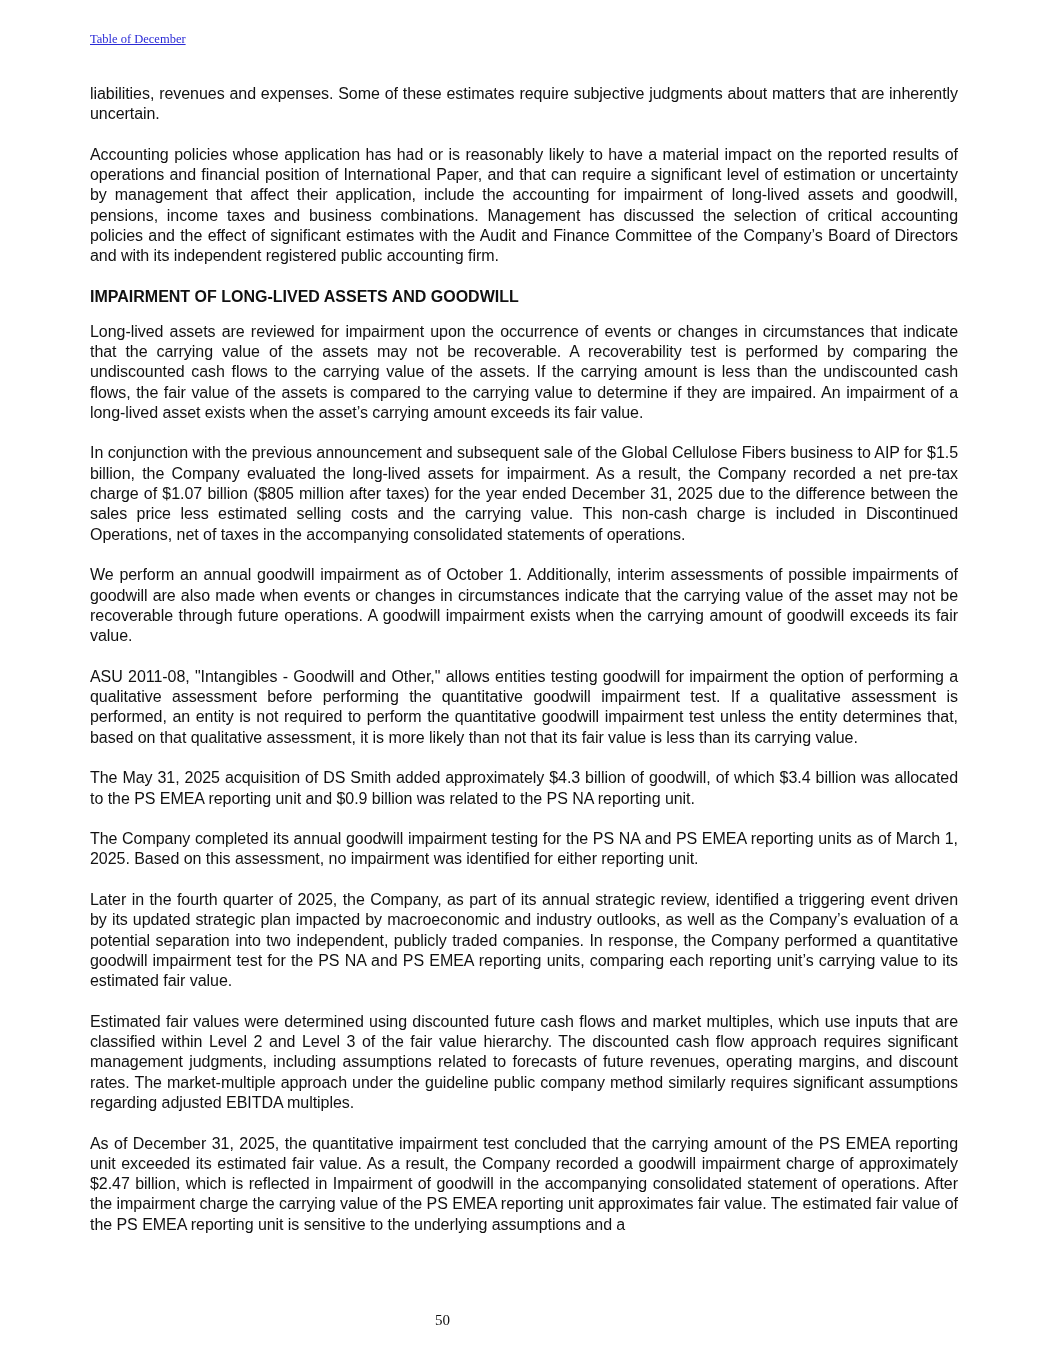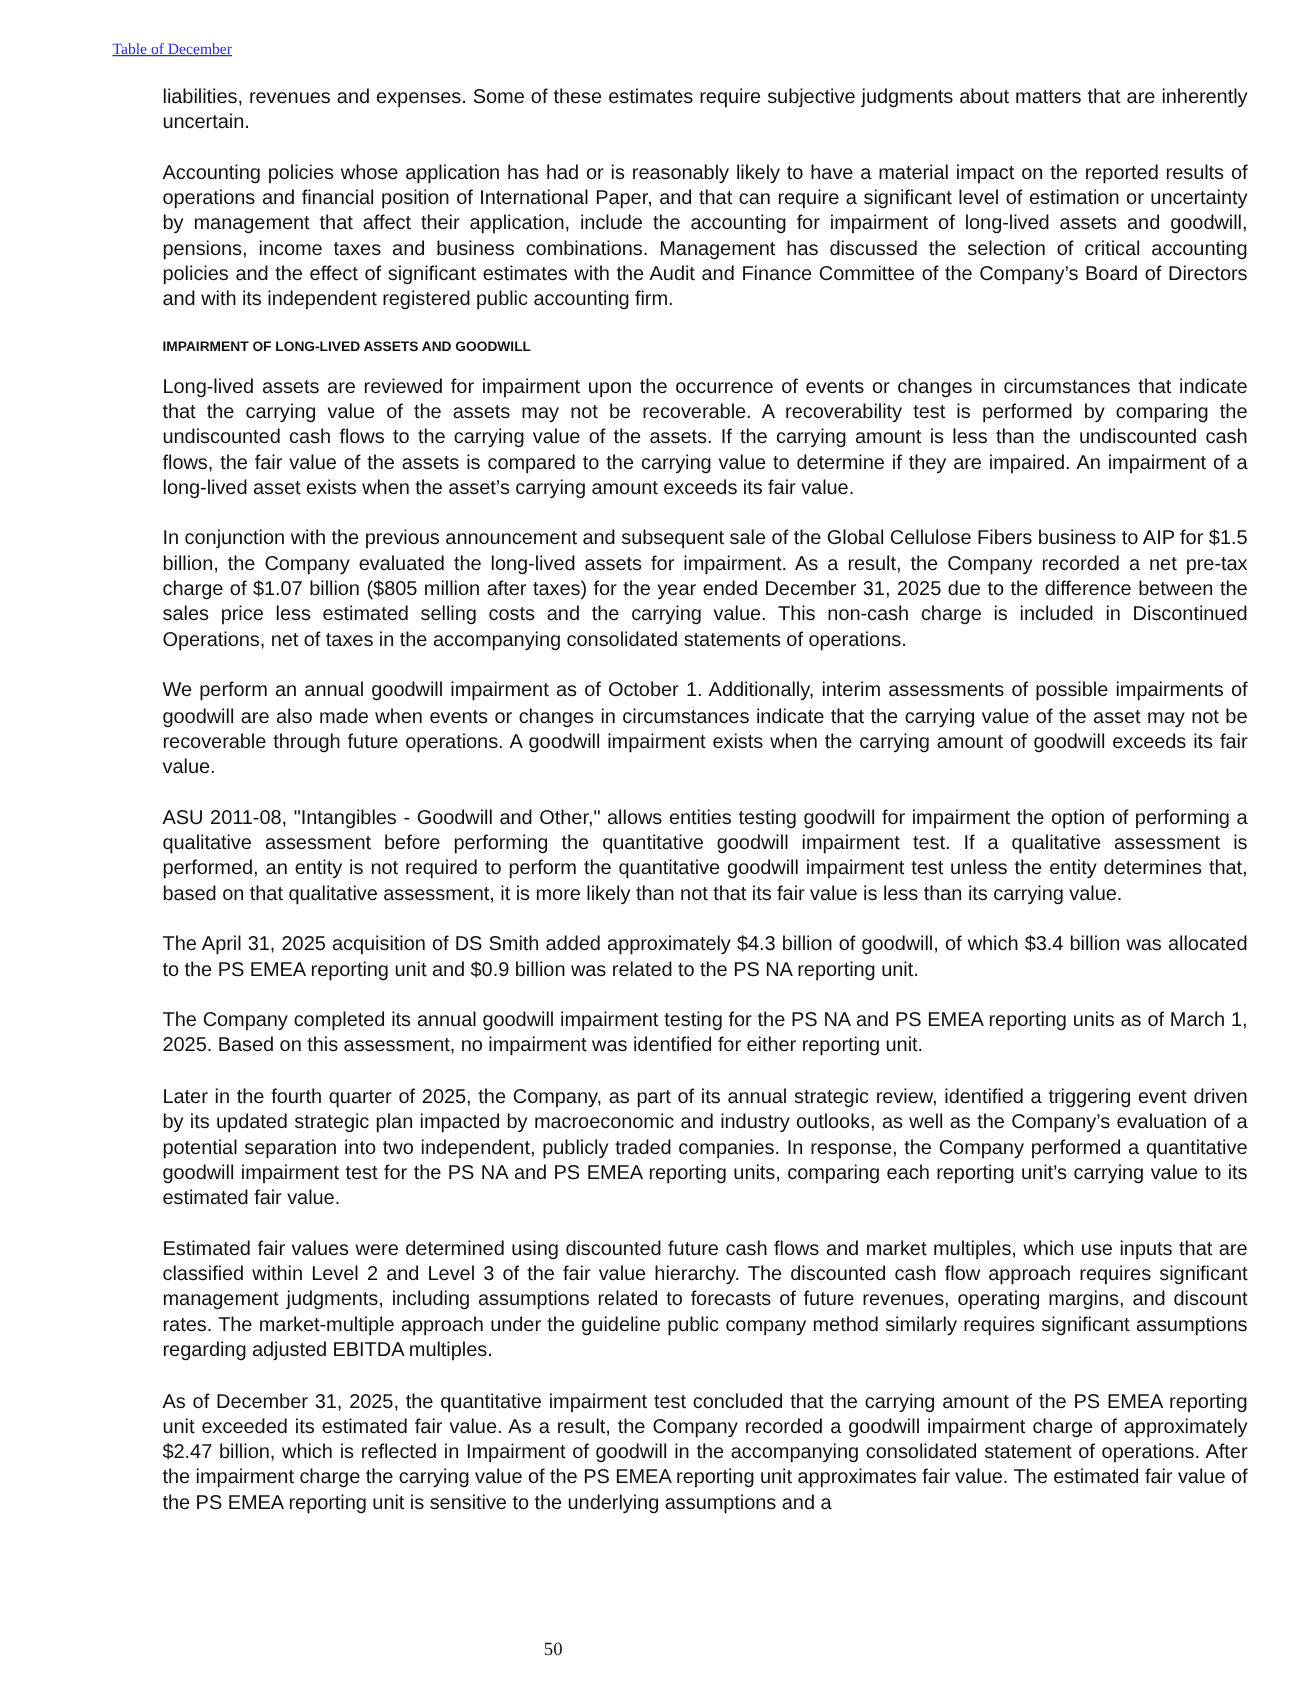--- a/index.html
+++ b/index.html
@@ -2,32 +2,32 @@
 <html><head>
 <meta charset="utf-8">
 <style>
   html, body { margin: 0; padding: 0; background: #ffffff; }
   body { width: 1048px; height: 1365px; position: relative; overflow: hidden; }
   .toc-link {
     position: absolute; left: 90px; top: 32px;
     font-family: "Liberation Serif", serif; font-size: 12.5px;
     color: #2a2ad6; text-decoration: underline; cursor: pointer;
   }
-  .content { position: absolute; left: 90px; top: 68px; width: 868px; margin-left: 40px; }
+  .content { position: absolute; left: 90px; top: 84px; width: 868px; }
   p.body {
     margin: 0 0 20.3px 0;
     font-family: "Liberation Sans", sans-serif;
     font-size: 16px; line-height: 20.3px;
     color: #111111; text-align: justify;
     letter-spacing: -0.05px;
   }
   h3.section {
     margin: 21px 0 16px 0;
     font-family: "Liberation Sans", sans-serif;
-    font-size: 11px; font-weight: bold; color: #111111;
+    font-size: 16px; font-weight: bold; color: #111111;
     letter-spacing: 0;
   }
   .page-number {
     position: absolute; left: 0; width: 885px; top: 1312px;
     text-align: center;
     font-family: "Liberation Serif", serif; font-size: 15px; color: #111111;
   }
 </style>
 </head>
 <body>
@@ -37,20 +37,20 @@
 <div class="content">
   <p class="body">liabilities, revenues and expenses. Some of these estimates require subjective judgments about matters that are inherently uncertain.</p>
   <p class="body">Accounting policies whose application has had or is reasonably likely to have a material impact on the reported results of operations and financial position of International Paper, and that can require a significant level of estimation or uncertainty by management that affect their application, include the accounting for impairment of long-lived assets and goodwill, pensions, income taxes and business combinations. Management has discussed the selection of critical accounting policies and the effect of significant estimates with the Audit and Finance Committee of the Company’s Board of Directors and with its independent registered public accounting firm.</p>
 
   <h3 class="section">IMPAIRMENT OF LONG-LIVED ASSETS AND GOODWILL</h3>
 
   <p class="body">Long-lived assets are reviewed for impairment upon the occurrence of events or changes in circumstances that indicate that the carrying value of the assets may not be recoverable. A recoverability test is performed by comparing the undiscounted cash flows to the carrying value of the assets. If the carrying amount is less than the undiscounted cash flows, the fair value of the assets is compared to the carrying value to determine if they are impaired. An impairment of a long-lived asset exists when the asset’s carrying amount exceeds its fair value.</p>
   <p class="body">In conjunction with the previous announcement and subsequent sale of the Global Cellulose Fibers business to AIP for $1.5 billion, the Company evaluated the long-lived assets for impairment. As a result, the Company recorded a net pre-tax charge of $1.07 billion ($805 million after taxes) for the year ended December 31, 2025 due to the difference between the sales price less estimated selling costs and the carrying value. This non-cash charge is included in Discontinued Operations, net of taxes in the accompanying consolidated statements of operations.</p>
   <p class="body">We perform an annual goodwill impairment as of October 1. Additionally, interim assessments of possible impairments of goodwill are also made when events or changes in circumstances indicate that the carrying value of the asset may not be recoverable through future operations. A goodwill impairment exists when the carrying amount of goodwill exceeds its fair value.</p>
   <p class="body">ASU 2011-08, "Intangibles - Goodwill and Other," allows entities testing goodwill for impairment the option of performing a qualitative assessment before performing the quantitative goodwill impairment test. If a qualitative assessment is performed, an entity is not required to perform the quantitative goodwill impairment test unless the entity determines that, based on that qualitative assessment, it is more likely than not that its fair value is less than its carrying value.</p>
-  <p class="body">The April 31, 2025 acquisition of DS Smith added approximately $4.3 billion of goodwill, of which $3.4 billion was allocated to the PS EMEA reporting unit and $0.9 billion was related to the PS NA reporting unit.</p>
+  <p class="body">The May 31, 2025 acquisition of DS Smith added approximately $4.3 billion of goodwill, of which $3.4 billion was allocated to the PS EMEA reporting unit and $0.9 billion was related to the PS NA reporting unit.</p>
   <p class="body">The Company completed its annual goodwill impairment testing for the PS NA and PS EMEA reporting units as of March 1, 2025. Based on this assessment, no impairment was identified for either reporting unit.</p>
   <p class="body">Later in the fourth quarter of 2025, the Company, as part of its annual strategic review, identified a triggering event driven by its updated strategic plan impacted by macroeconomic and industry outlooks, as well as the Company’s evaluation of a potential separation into two independent, publicly traded companies. In response, the Company performed a quantitative goodwill impairment test for the PS NA and PS EMEA reporting units, comparing each reporting unit’s carrying value to its estimated fair value.</p>
   <p class="body">Estimated fair values were determined using discounted future cash flows and market multiples, which use inputs that are classified within Level 2 and Level 3 of the fair value hierarchy. The discounted cash flow approach requires significant management judgments, including assumptions related to forecasts of future revenues, operating margins, and discount rates. The market-multiple approach under the guideline public company method similarly requires significant assumptions regarding adjusted EBITDA multiples.</p>
   <p class="body">As of December 31, 2025, the quantitative impairment test concluded that the carrying amount of the PS EMEA reporting unit exceeded its estimated fair value. As a result, the Company recorded a goodwill impairment charge of approximately $2.47 billion, which is reflected in Impairment of goodwill in the accompanying consolidated statement of operations. After the impairment charge the carrying value of the PS EMEA reporting unit approximates fair value. The estimated fair value of the PS EMEA reporting unit is sensitive to the underlying assumptions and a</p>
 </div>
 
 <div class="page-number">50</div>
 
 </body></html>

